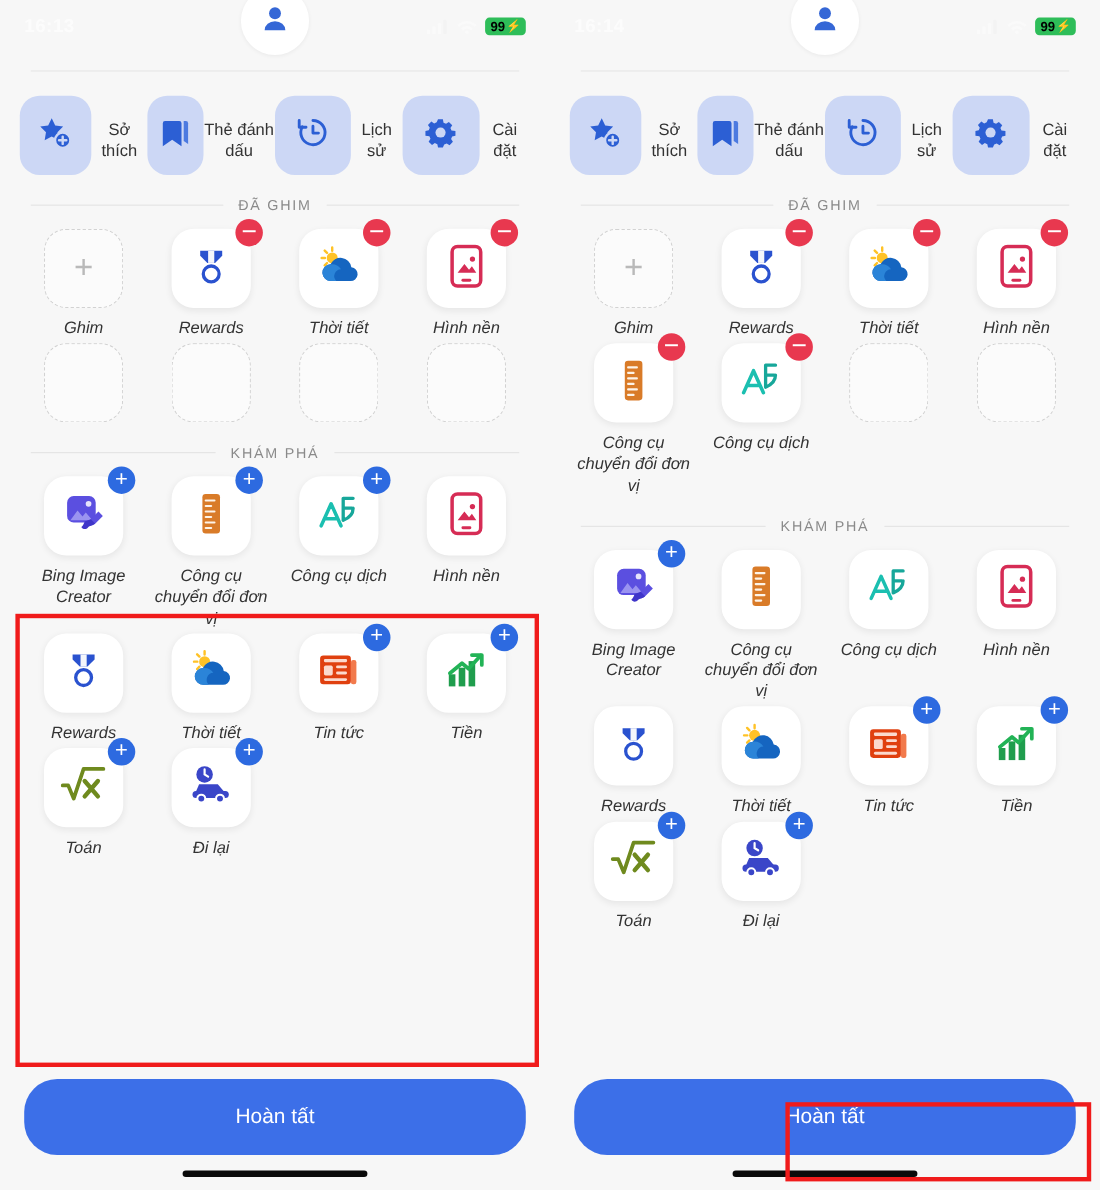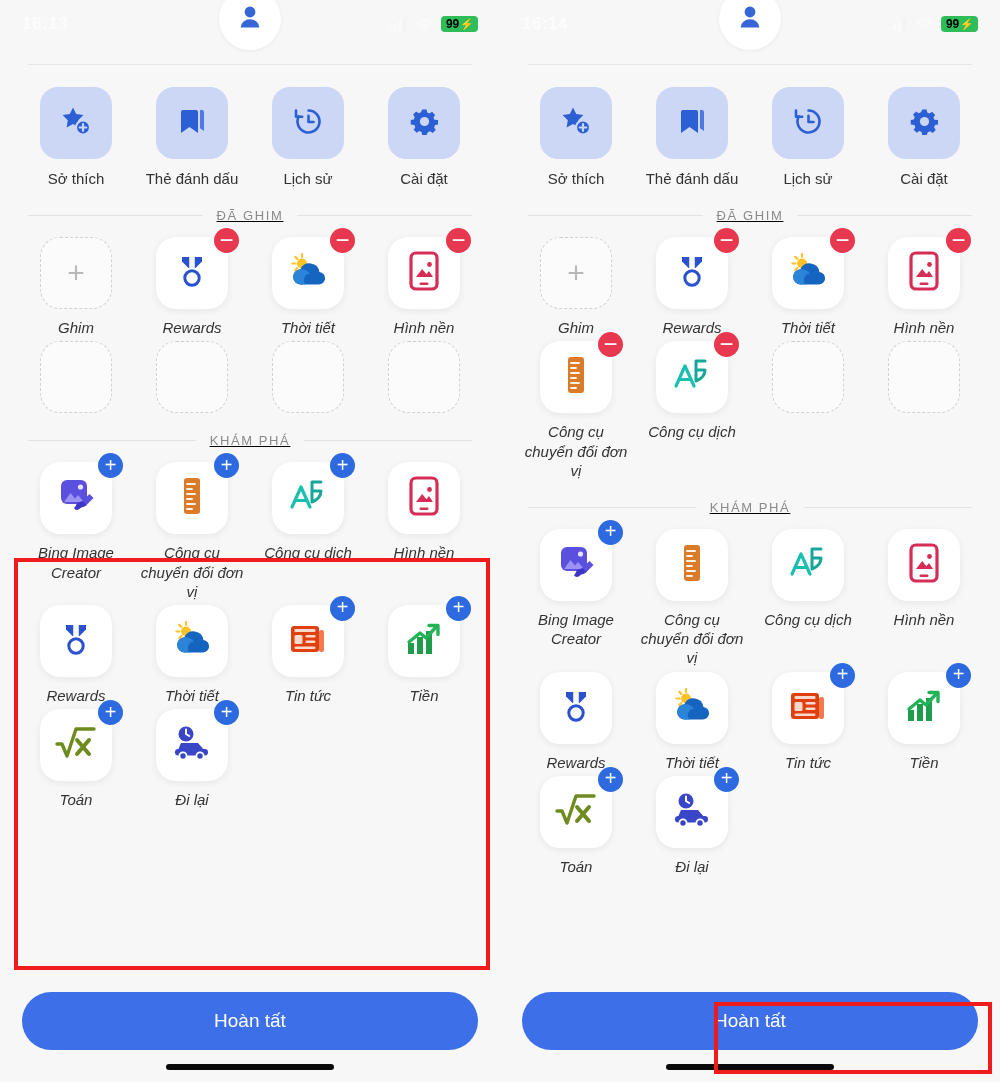--- a/index.html
+++ b/index.html
@@ -60,38 +60,38 @@
     height: 1px; background: #e6e6e6;
     margin: 16px 28px 0 28px;
   }
 
   
   .quick {
     display: grid; grid-template-columns: repeat(4,1fr);
     padding: 22px 18px 0 18px;
   }
   .quick-item {
-    display: flex; flex-direction: column; align-items: center;
+    display: flex; align-items: center;
   }
   .quick-tile {
     width: 72px; height: 72px; border-radius: 18px;
     background: #ccd7f5;
     display: flex; align-items: center; justify-content: center;
   }
   .quick-label {
     margin-top: 10px;
     font-size: 15px; color: #333;
     text-align: center; line-height: 1.28;
     max-width: 96px;
   }
 
   
   .section-head {
     display: flex; align-items: center;
-    gap: 14px; margin: 20px 28px 0 28px; text-decoration: underline;
+    gap: 14px; margin: 20px 28px 0 28px;
   }
   .section-head .line { flex: 1; height: 1px; background: #e3e3e3; }
   .section-head .txt {
     font-size: 13px; color: #8a8a8a;
     letter-spacing: 1.6px;
   }
 
   
   .grid {
     display: grid; grid-template-columns: repeat(4,1fr);
@@ -126,21 +126,21 @@
     text-align: center; line-height: 1.28;
     max-width: 104px;
     font-style: italic;
   }
   .plus-empty { font-size: 30px; color: #b9b9b9; font-weight: 300; line-height: 0; }
 
   
   .spacer { flex: 1 1 auto; }
   .footer { position: relative; padding: 0 22px 0 22px; }
   .done-btn {
-    height: 58px; border-radius: 30px;
+    height: 69px; border-radius: 30px;
     background: #3c6fe8; color: #fff;
     font-size: 19px;
     display: flex; align-items: center; justify-content: center;
     border: none; width: 100%;
   }
   .home-ind {
     width: 168px; height: 6px; border-radius: 3px;
     background: #0a0a0a;
     margin: 14px auto 12px auto;
   }

